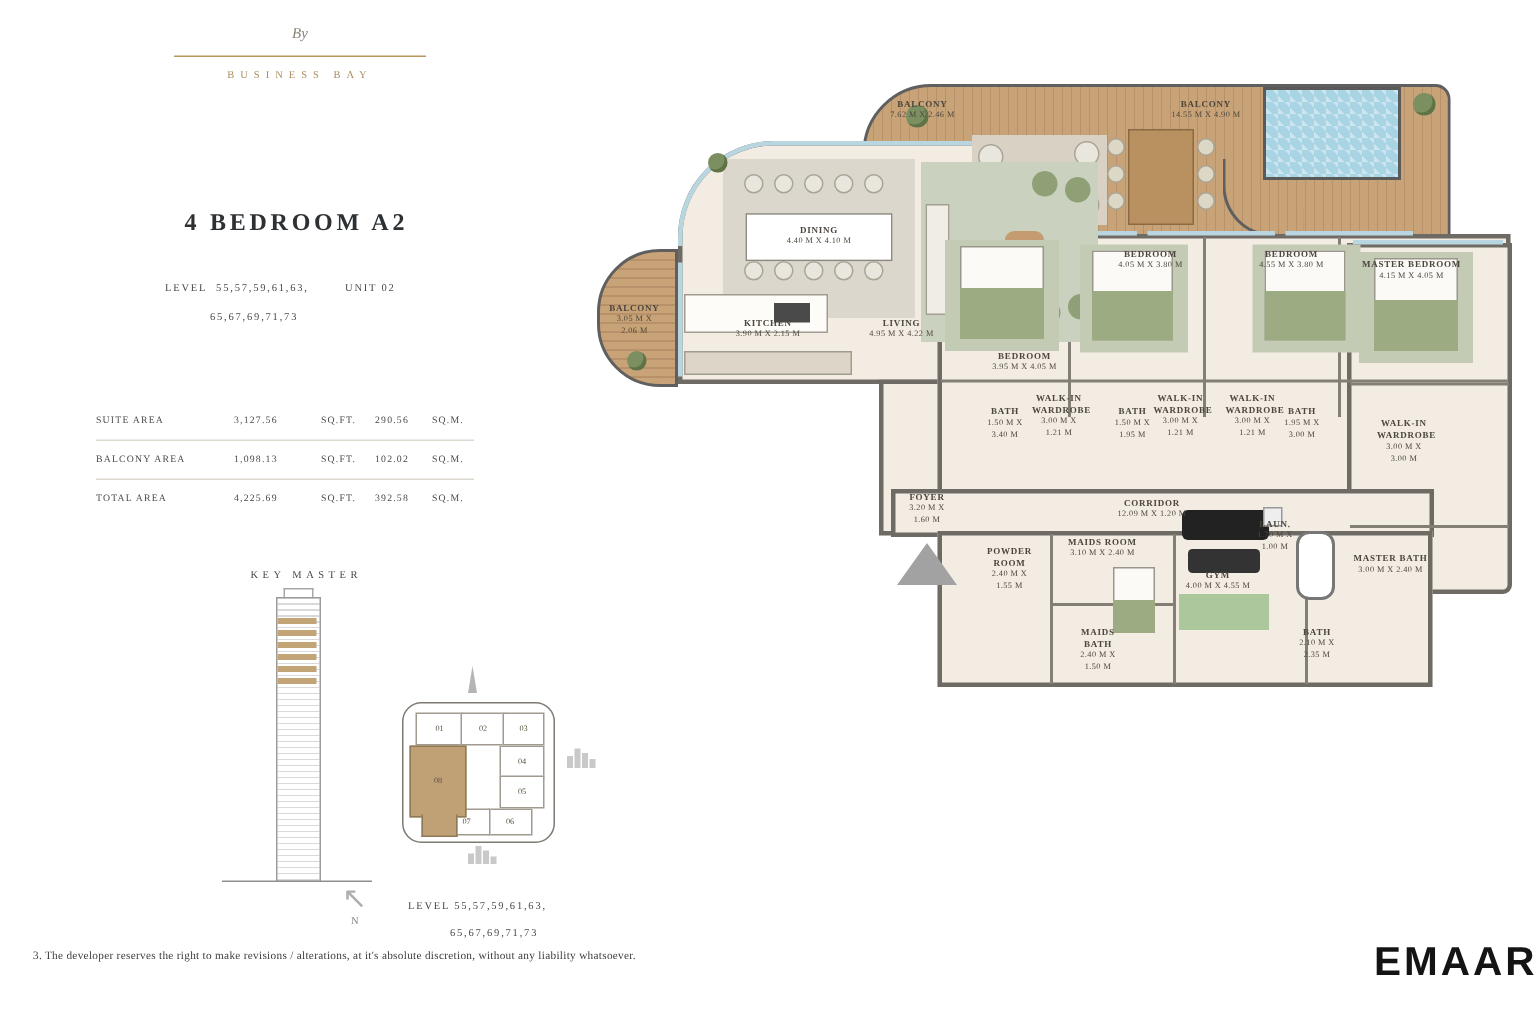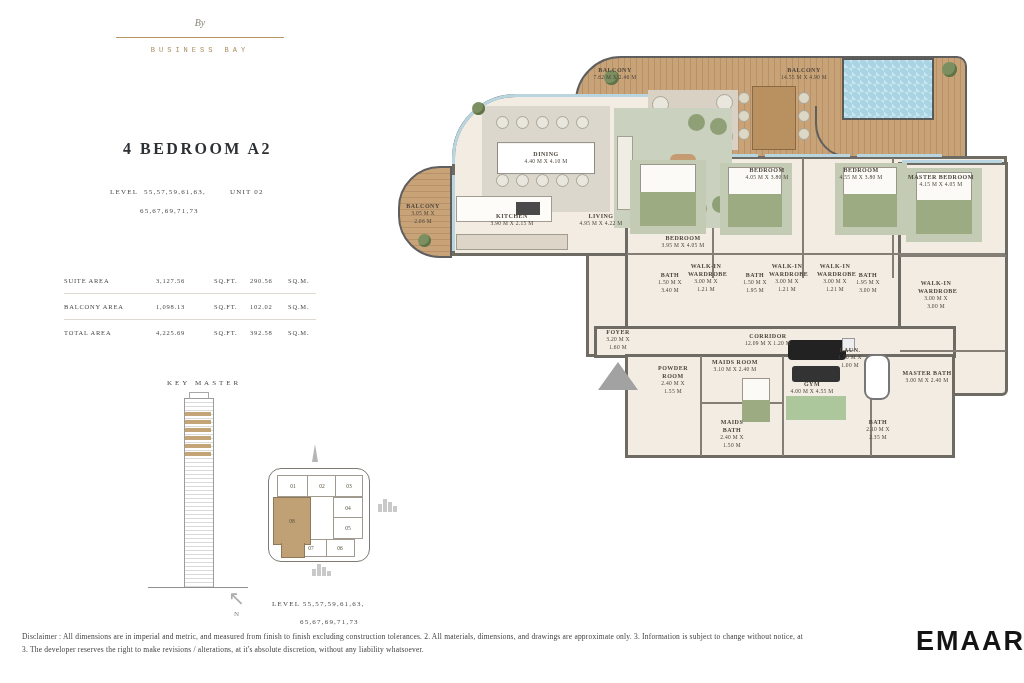--- a/index.html
+++ b/index.html
@@ -6,21 +6,21 @@
   body{width:1024px;height:683px;background:#ffffff;position:relative;overflow:hidden;
        font-family:"Liberation Serif",serif;color:#3f3f3d;}
   .abs{position:absolute;}
 
   
   .brand{left:92px;top:16px;width:216px;text-align:center;}
   .brand-name{font-size:22px;letter-spacing:9px;color:#3d4246;}
   .brand-by{font-size:10px;font-style:italic;color:#8a8478;margin:1px 0;}
   .brand-name2{font-size:23px;letter-spacing:7px;color:#3d4246;}
   .brand-rule{width:168px;height:1px;background:#b9965e;margin:9px auto 8px auto;}
-  .brand-sub{font-size:7px;letter-spacing:4px;color:#a98e5f;font-family:Liberation Mono, monospace;}
+  .brand-sub{font-size:7px;letter-spacing:4px;color:#a98e5f;}
 
   .unit-title{left:123px;top:140px;font-size:16px;font-weight:bold;letter-spacing:2.5px;color:#2e3134;}
 
   .lvl{font-size:7px;letter-spacing:1.2px;color:#4a4a48;}
   .levels-block{left:110px;top:188px;}
   .levels-block .l2{margin-top:11px;margin-left:30px;}
   .unit-no{left:230px;top:188px;}
 
   .area-table{left:64px;top:268px;width:252px;}
   .area-row{display:grid;grid-template-columns:92px 58px 36px 38px 28px;
@@ -374,16 +374,15 @@
       <span class="nm">LAUN.</span>
       <span class="dm">1.70 m X 1.00 m</span>
     </div>
   <div class="lbl narrow" style="left:488px;top:380px;">
       <span class="nm">BATH</span>
       <span class="dm">2.10 m X 2.35 m</span>
     </div>
 </div>
 
 <div class="abs disclaimer">
-  <div>Disclaimer : All dimensions are in imperial and metric, and measured from finish to finish excluding construction tolerances. 2. All materials, dimensions, and drawings are approximate only. 3. Information is subject to change without notice, at</div>
   <div>3. The developer reserves the right to make revisions / alterations, at it's absolute discretion, without any liability whatsoever.</div>
 </div>
 <div class="abs emaar">EMAAR</div>
 
 </body></html>

